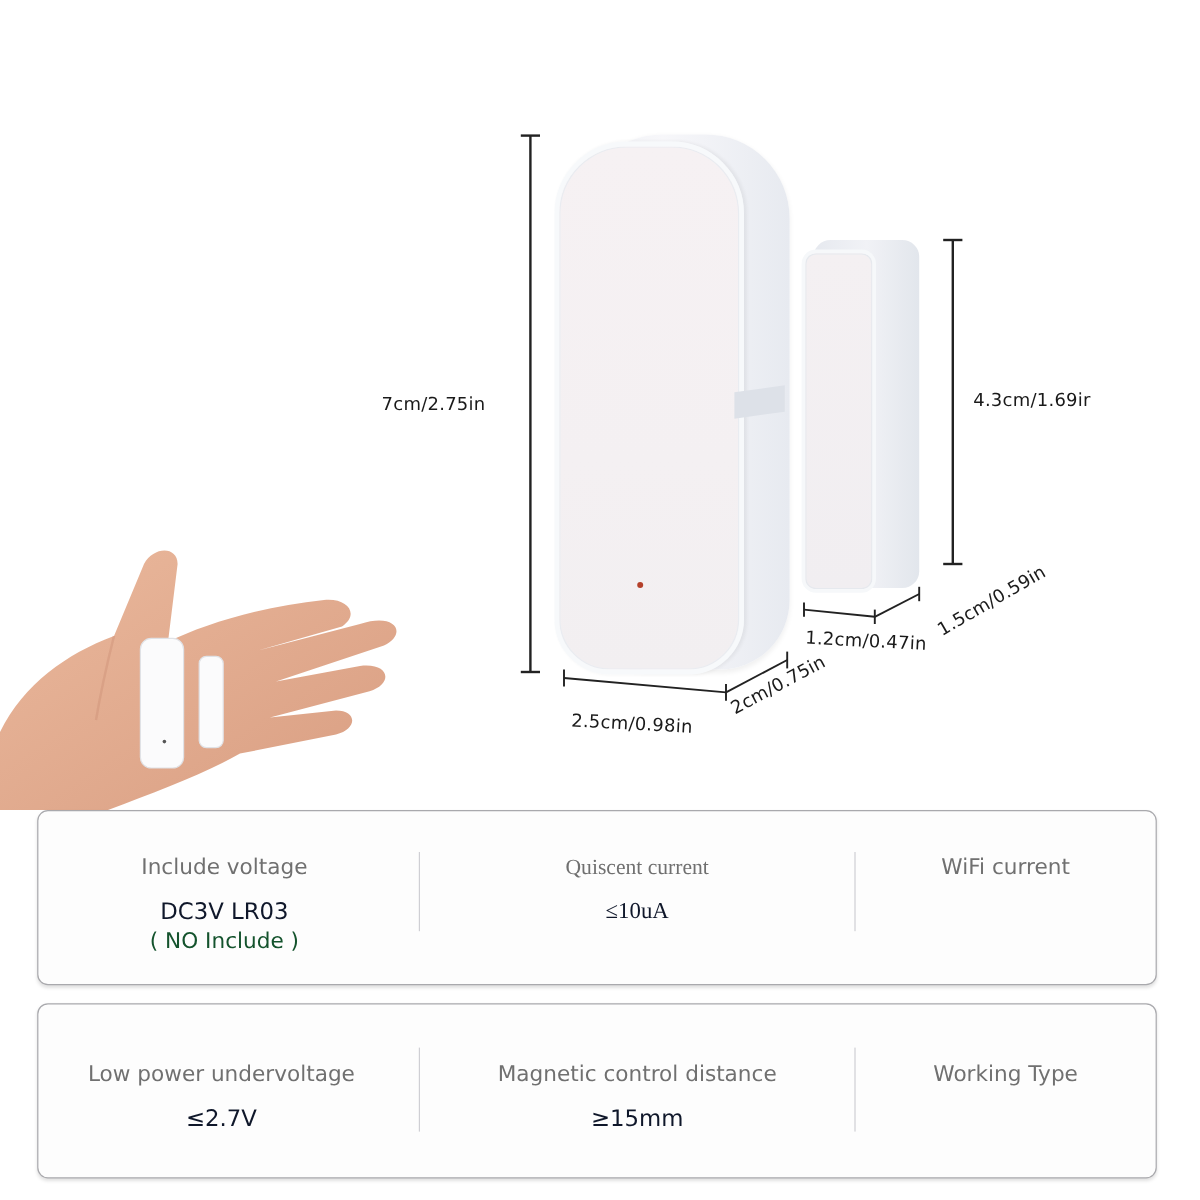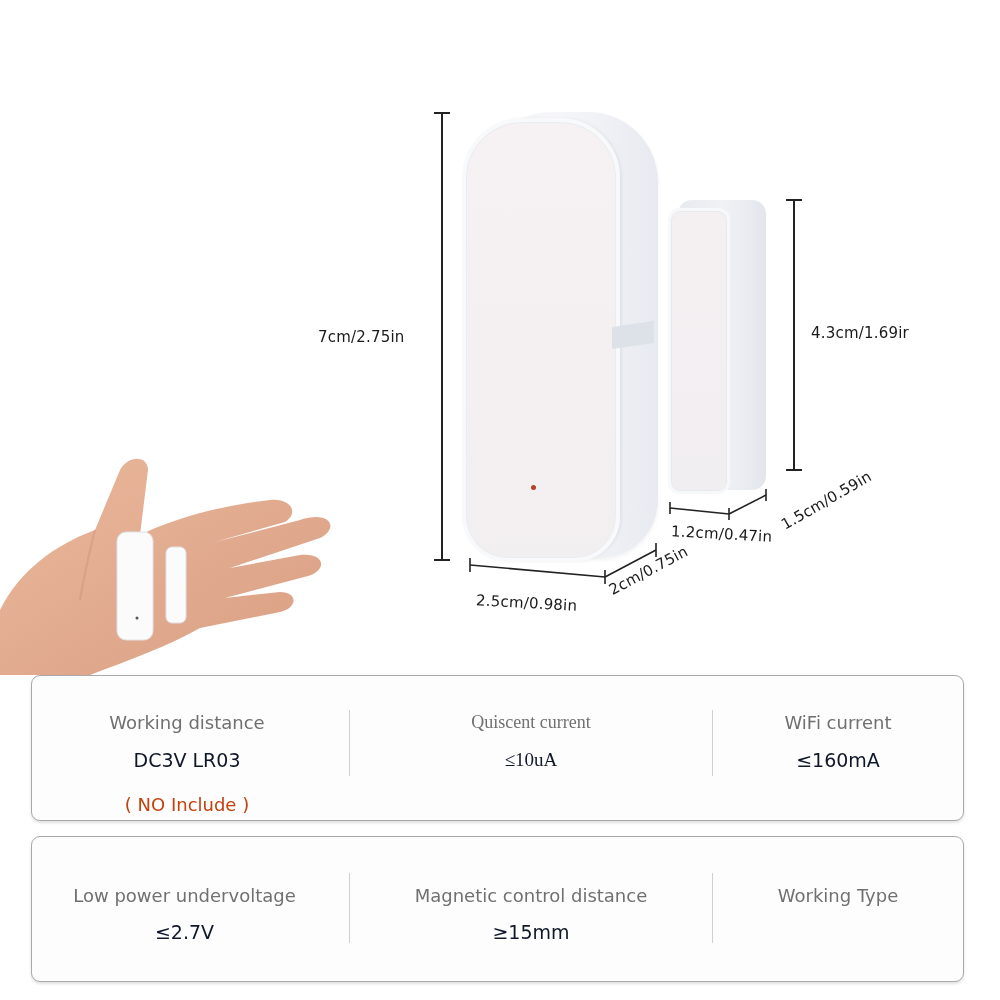--- a/index.html
+++ b/index.html
@@ -25,21 +25,21 @@
   
   .hand-wrap { position: absolute; left: 0; top: 450px; width: 340px; height: 225px; overflow: hidden; }
   
   .card { position: absolute; left: 31px; width: 931px; height: 144px; border: 1.5px solid #a9a9ad; border-radius: 9px; background: #fdfdfd;
           box-shadow: 0 2px 3px rgba(0,0,0,0.12); }
   .card-1 { top: 675px; }
   .card-2 { top: 836px; }
   .cell { position: absolute; top: 0; height: 100%; text-align: center; }
   .cell .label { font-size: 18px; color: #707070; position: absolute; left: 0; right: 0; white-space: nowrap; }
   .cell .value { font-size: 19px; color: #0f172a; position: absolute; left: 0; right: 0; white-space: nowrap; }
-  .cell .note { font-size: 18px; color: #c2410c; position: absolute; left: 0; right: 0; white-space: nowrap; margin-top: 20px; }
+  .cell .note { font-size: 18px; color: #14532d; position: absolute; left: 0; right: 0; white-space: nowrap; }
   .divider { position: absolute; width: 1px; background: #cfcfd4; }
 </style>
 </head>
 <body>
 
 <div class="hand-wrap">
   <svg width="340" height="225" viewBox="0 0 340 225">
     <defs>
       <linearGradient id="skin" x1="0" y1="0" x2="1" y2="1">
         <stop offset="0" stop-color="#eab89c"></stop>
@@ -94,33 +94,32 @@
   <line x1="5" y1="22" x2="5" y2="34" stroke="#222" stroke-width="1.6"></line>
   <line x1="64" y1="28" x2="64" y2="40" stroke="#222" stroke-width="1.6"></line>
   <line x1="64" y1="34" x2="101" y2="15" stroke="#222" stroke-width="1.6"></line>
   <line x1="101" y1="9" x2="101" y2="21" stroke="#222" stroke-width="1.6"></line>
 </svg>
 <div class="dim-label" style="left:671px; top:525px; transform:rotate(3deg);">1.2cm/0.47in</div>
 <div class="dim-label" style="left:778px; top:518px; transform:rotate(-30deg); transform-origin:left top;">1.5cm/0.59in</div>
 
 <div class="card card-1">
   <div class="cell" style="left:0; width:310px;">
-    <div class="label" style="top:36px;">Working distance</div>
+    <div class="label" style="top:36px;">Include voltage</div>
     <div class="value" style="top:73px;">DC3V LR03</div>
     <div class="note" style="top:98px;">( NO Include )</div>
   </div>
   <div class="divider" style="left:317px; top:34px; height:66px;"></div>
   <div class="cell" style="left:318px; width:362px;font-family:Liberation Serif, serif;">
     <div class="label" style="top:36px;">Quiscent current</div>
     <div class="value" style="top:73px;">≤10uA</div>
   </div>
   <div class="divider" style="left:680px; top:34px; height:66px;"></div>
   <div class="cell" style="left:681px; width:250px;">
     <div class="label" style="top:36px;">WiFi current</div>
-    <div class="value" style="top:73px;">≤160mA</div>
   </div>
 </div>
 
 <div class="card card-2">
   <div class="cell" style="left:0; width:305px;">
     <div class="label" style="top:48px;">Low power undervoltage</div>
     <div class="value" style="top:84px;">≤2.7V</div>
   </div>
   <div class="divider" style="left:317px; top:36px; height:70px;"></div>
   <div class="cell" style="left:318px; width:362px;">

